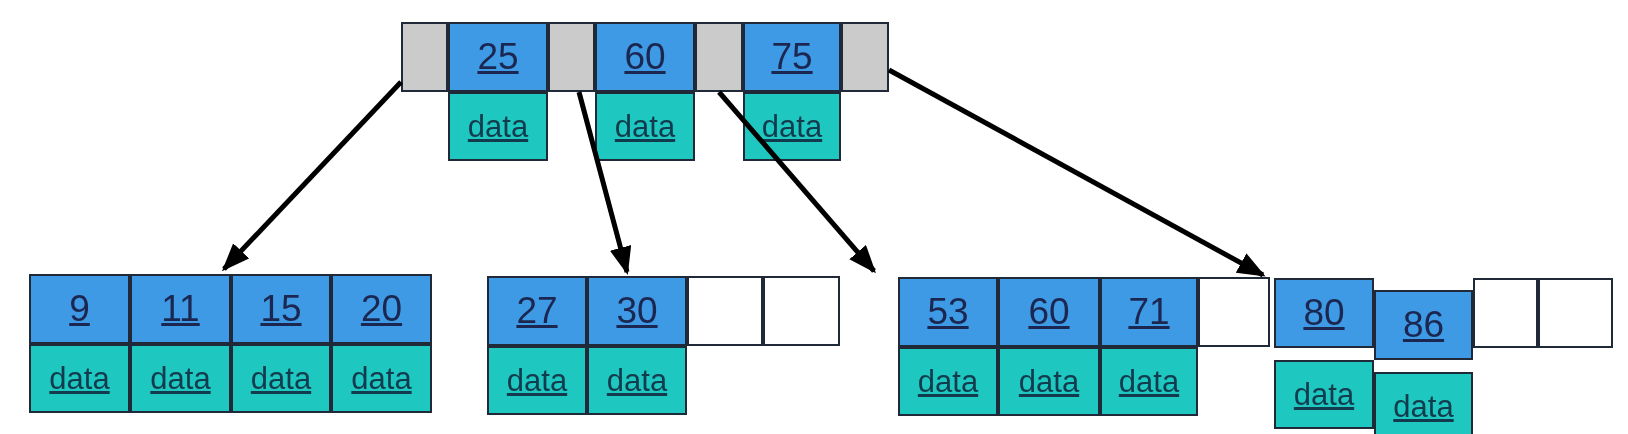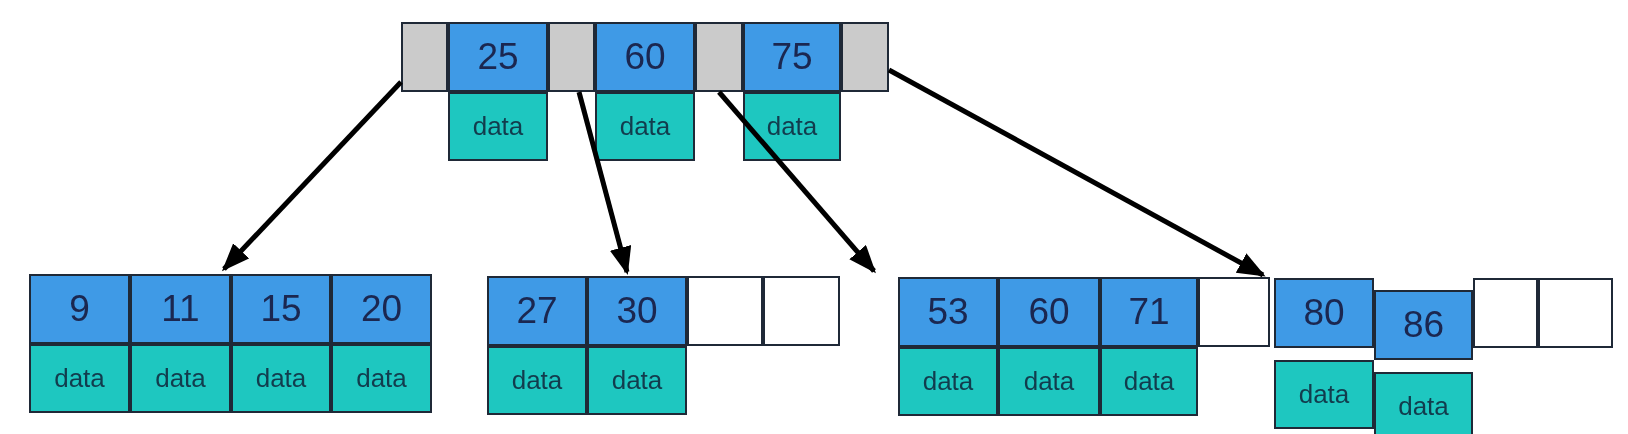--- a/index.html
+++ b/index.html
@@ -22,39 +22,40 @@
   .row {
     display: flex;
   }
   .cell {
     box-sizing: border-box;
     border: 2px solid var(--border, #1f2937);
     display: flex;
     align-items: center;
     justify-content: center;
     flex: 0 0 auto;
+    text-decoration: underline;
   }
   .row1 .cell { height: 70px; }
   .row2 .cell { height: 69px; }
   .key {
     background: var(--key-cell, #3f9ae6);
     color: var(--key-text, #1b2750);
     font-size: 37px;
     font-weight: 400;
   }
   .ptr {
     background: var(--pointer-cell, #cbcbcb);
   }
   .empty {
     background: var(--empty-cell, #ffffff);
   }
   .data {
     background: var(--data-cell, #1ec7c0);
     color: var(--data-text, #123c4d);
-    font-size: 26px;
+    font-size: 31px;
     font-weight: 400;
   }
   .spacer {
     box-sizing: border-box;
     flex: 0 0 auto;
     background: transparent;
   }
   svg.arrows {
     position: absolute;
     left: 0;

